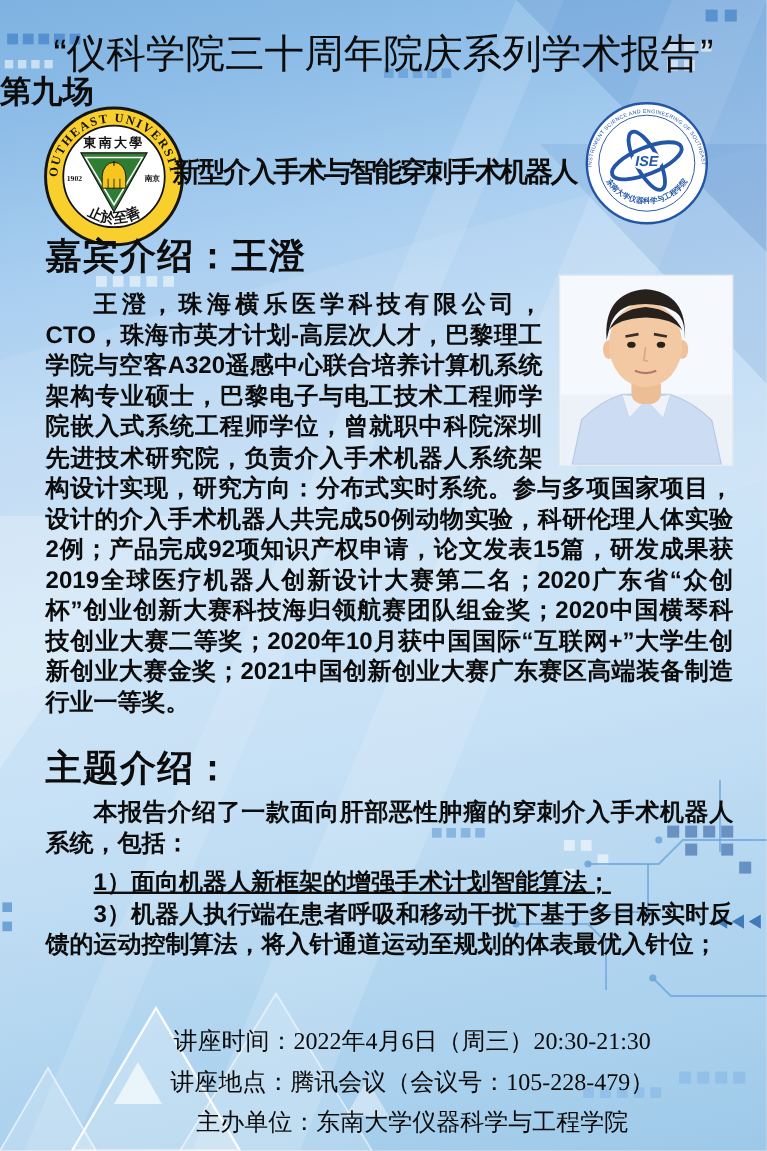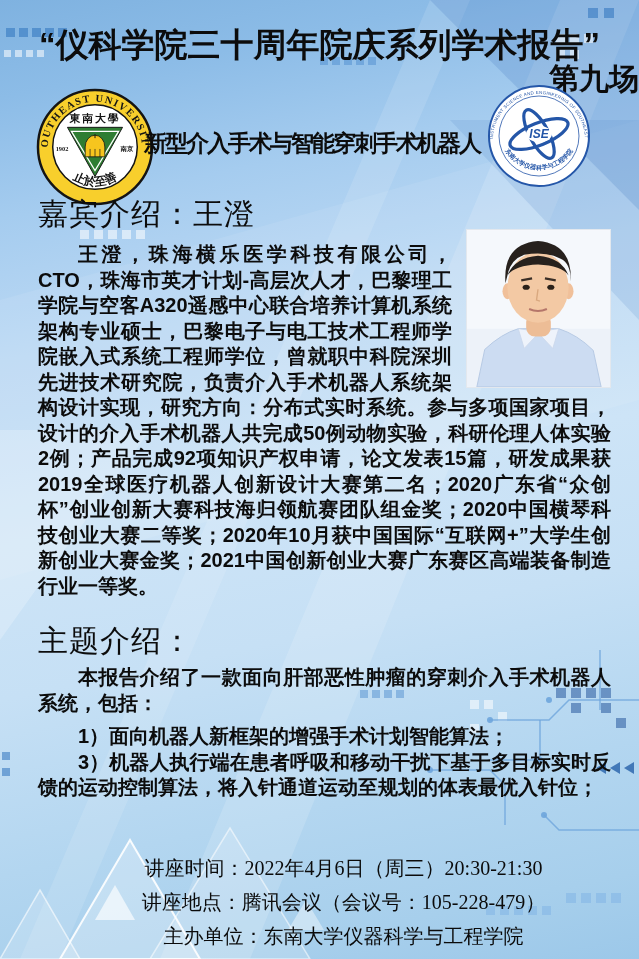--- a/index.html
+++ b/index.html
@@ -3,38 +3,38 @@
 <meta charset="utf-8">
 <style>
   html,body{margin:0;padding:0;background:#dfe8f2;}
   .poster{
     position:relative;width:639px;height:959px;overflow:hidden;
     font-family:"Liberation Sans",sans-serif;color:#0c0c0c;
     background:linear-gradient(168deg,#7fb2e0 0%,#8cbce7 9%,#a5ccef 20%,#bcd9f4 33%,#cde4f7 50%,#c6e0f5 64%,#b3d6f0 80%,#a7cfec 92%,#9cc8e9 100%);
   }
   svg.bg{position:absolute;left:0;top:0;width:639px;height:959px;}
   .title1{position:absolute;top:26px;left:0;right:0;text-align:center;
-    font-size:33px;font-weight:700;line-height:1.15;}
-  .title2{position:absolute;top:59px;left:0;right:0;text-align:right;
-    font-size:30px;font-weight:900;}
+    font-size:33px;font-weight:400;line-height:1.15;}
+  .title2{position:absolute;top:59px;left:0;right:0;text-align:left;
+    font-size:26px;font-weight:900;}
   .seu-logo{position:absolute;left:36px;top:88px;width:118px;height:118px;}
   .ise-logo{position:absolute;left:487px;top:84px;width:104px;height:104px;}
   .subtitle{position:absolute;left:132px;width:360px;top:128px;text-align:center;
     font-size:23px;font-weight:900;letter-spacing:-2px;}
   .content{position:absolute;left:38px;right:28px;top:196px;}
-  h2{margin:0;font-size:30px;line-height:36px;font-weight:400;letter-spacing:1px;}
+  h2{margin:0;font-size:30px;line-height:36px;font-weight:700;letter-spacing:1px;}
   h2.topic-heading{margin-top:24px;clear:both;}
   .bio-wrap{margin-top:10px;}
   .photo{float:right;width:145px;height:159px;margin:-13px 0 6px 14px;
     border:1px solid #e3e8ee;background:#f6f8fb;box-sizing:border-box;}
   .photo svg{display:block;width:100%;height:100%;}
   p.body-text{margin:0;font-size:20px;line-height:25.5px;font-weight:700;
     text-align:justify;text-indent:2em;}
   p.intro{margin-top:6px;}
-  p.item-first{margin-top:8px;}
+  p.item-first{margin-top:8px;text-decoration:underline;}
   .footer{position:absolute;left:0;right:0;top:856px;text-align:center;
     font-family:"Liberation Serif",serif;font-size:20px;color:#0b0b0b;padding-left:48px;}
   .footer div{height:34px;line-height:24px;}
 </style>
 </head>
 <body>
 
 <div class="poster">
 
   <svg class="bg" viewBox="0 0 639 959" aria-hidden="true">

